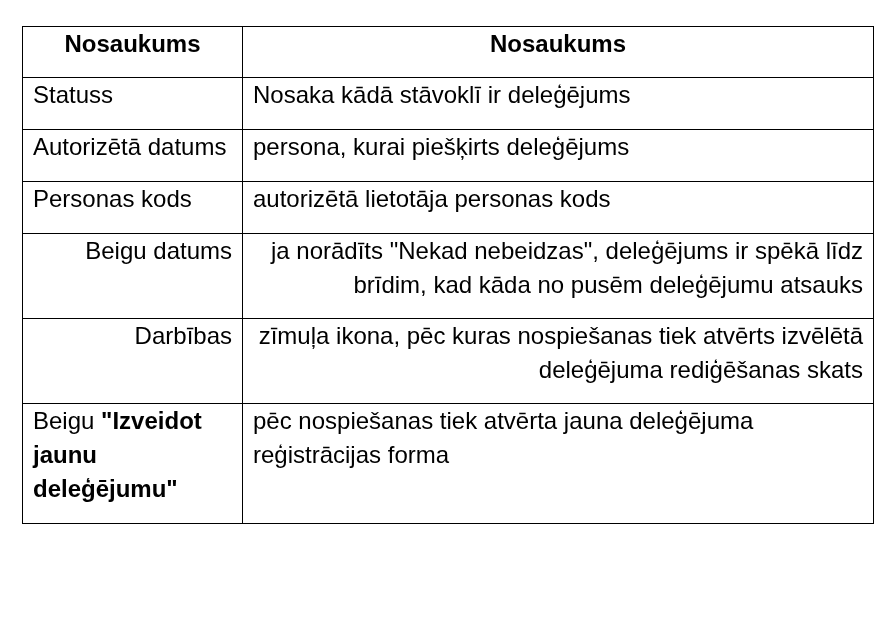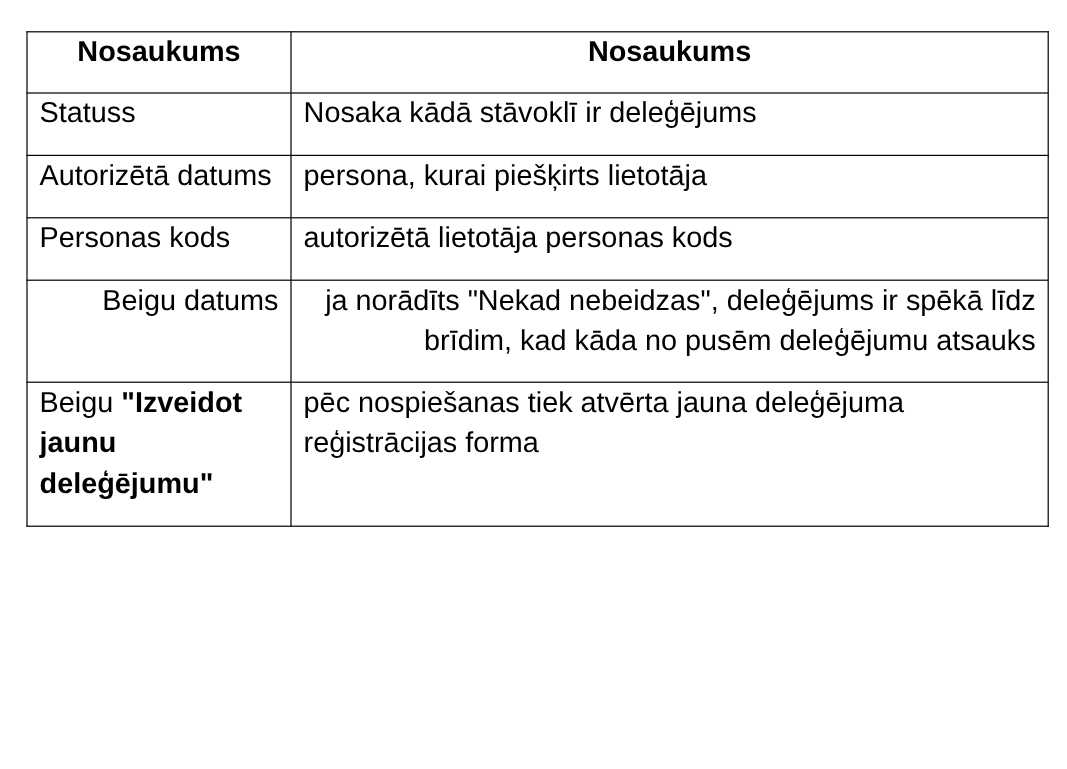--- a/index.html
+++ b/index.html
@@ -33,28 +33,32 @@
       <th>Nosaukums</th>
     </tr>
   </thead>
   <tbody>
     <tr class="r1">
       <td class="name">Statuss</td>
       <td class="desc">Nosaka kādā stāvoklī ir deleģējums</td>
     </tr>
     <tr class="r1">
       <td class="name">Autorizētā datums</td>
-      <td class="desc">persona, kurai piešķirts lietotāja</td>
+      <td class="desc">persona, kurai piešķirts deleģējums</td>
     </tr>
     <tr class="r1">
       <td class="name">Personas kods</td>
       <td class="desc">autorizētā lietotāja personas kods</td>
     </tr>
     <tr class="r2">
       <td class="name">Beigu datums</td>
       <td class="desc">ja norādīts "Nekad nebeidzas", deleģējums ir spēkā līdz brīdim, kad kāda no pusēm deleģējumu atsauks</td>
     </tr>
+    <tr class="r2">
+      <td class="name">Darbības</td>
+      <td class="desc">zīmuļa ikona, pēc kuras nospiešanas tiek atvērts izvēlētā deleģējuma rediģēšanas skats</td>
+    </tr>
     <tr class="r3">
       <td class="name"><span>Beigu </span><span class="bold">"Izveidot jaunu deleģējumu"</span></td>
       <td class="desc">pēc nospiešanas tiek atvērta jauna deleģējuma reģistrācijas forma</td>
     </tr>
   </tbody>
 </table>
 
 </body></html>

